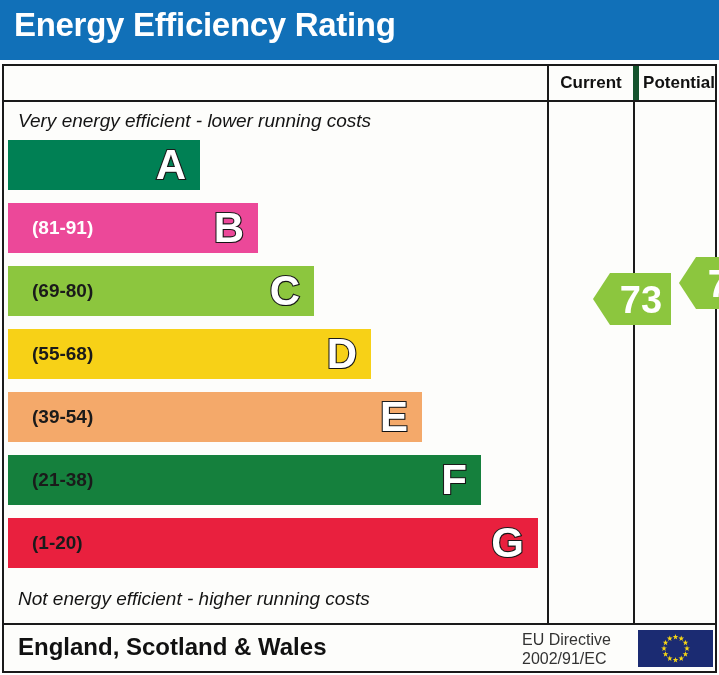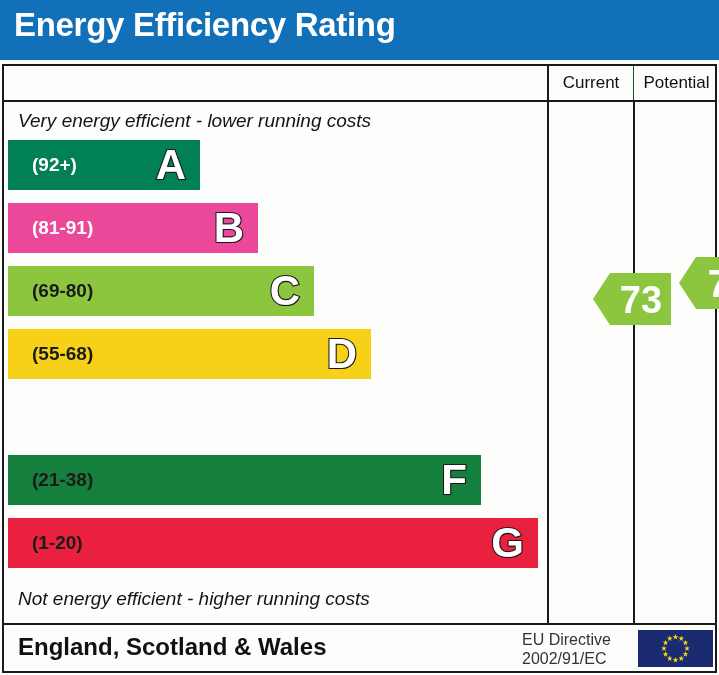--- a/index.html
+++ b/index.html
@@ -63,33 +63,33 @@
     border-bottom: 2px solid #1a1a1a;
     box-sizing: border-box;
   }
   .hdr-cell {
     position: absolute;
     top: 0;
     height: 34px;
     line-height: 34px;
     text-align: center;
     font-size: 17px;
-    font-weight: normal;
+    font-weight: bold;
     color: #111111;
     box-sizing: border-box;
   }
   .hdr-current {
     left: 543px;
     width: 86px;
     border-left: 2px solid #1a1a1a;
   }
   .hdr-potential {
     left: 629px;
     width: 86px;
-    border-left: 1px solid #14532d;
+    border-left: 6px solid #14532d;
   }
 
   
   .vsep {
     position: absolute;
     top: 36px;
     bottom: 48px;
     width: 0;
     border-left: 2px solid #1a1a1a;
   }
@@ -224,39 +224,42 @@
 
     <div class="vsep vsep-1"></div>
     <div class="vsep vsep-2"></div>
 
     <div class="caption caption-bottom">Not energy efficient - higher running costs</div>
     <div class="caption caption-top">Very energy efficient - lower running costs</div>
 
     <div class="bands">
 
       <div class="band" style="top:0px;width:192px;background:#008054;">
-        <span class="band-range light-range">(92+)</span>
         <span class="band-letter">A</span>
       </div>
 
       <div class="band" style="top:63px;width:250px;background:#ec4899;">
         <span class="band-range light-range">(81-91)</span>
         <span class="band-letter">B</span>
       </div>
 
       <div class="band" style="top:126px;width:306px;background:#8cc63e;">
         <span class="band-range dark-range">(69-80)</span>
         <span class="band-letter">C</span>
       </div>
 
       <div class="band" style="top:189px;width:363px;background:#f7d117;">
         <span class="band-range dark-range">(55-68)</span>
         <span class="band-letter">D</span>
       </div>
 
+      <div class="band" style="top:252px;width:414px;background:#f4a96a;">
+        <span class="band-range dark-range">(39-54)</span>
+        <span class="band-letter">E</span>
+      </div>
 
       <div class="band" style="top:315px;width:473px;background:#15803d;">
         <span class="band-range dark-range">(21-38)</span>
         <span class="band-letter">F</span>
       </div>
 
       <div class="band" style="top:378px;width:530px;background:#e9203e;">
         <span class="band-range dark-range">(1-20)</span>
         <span class="band-letter">G</span>
       </div>

